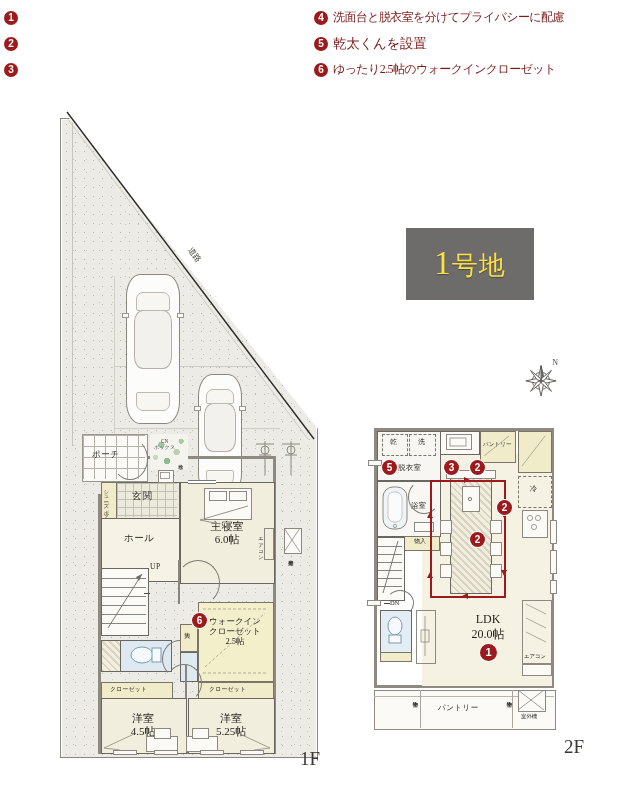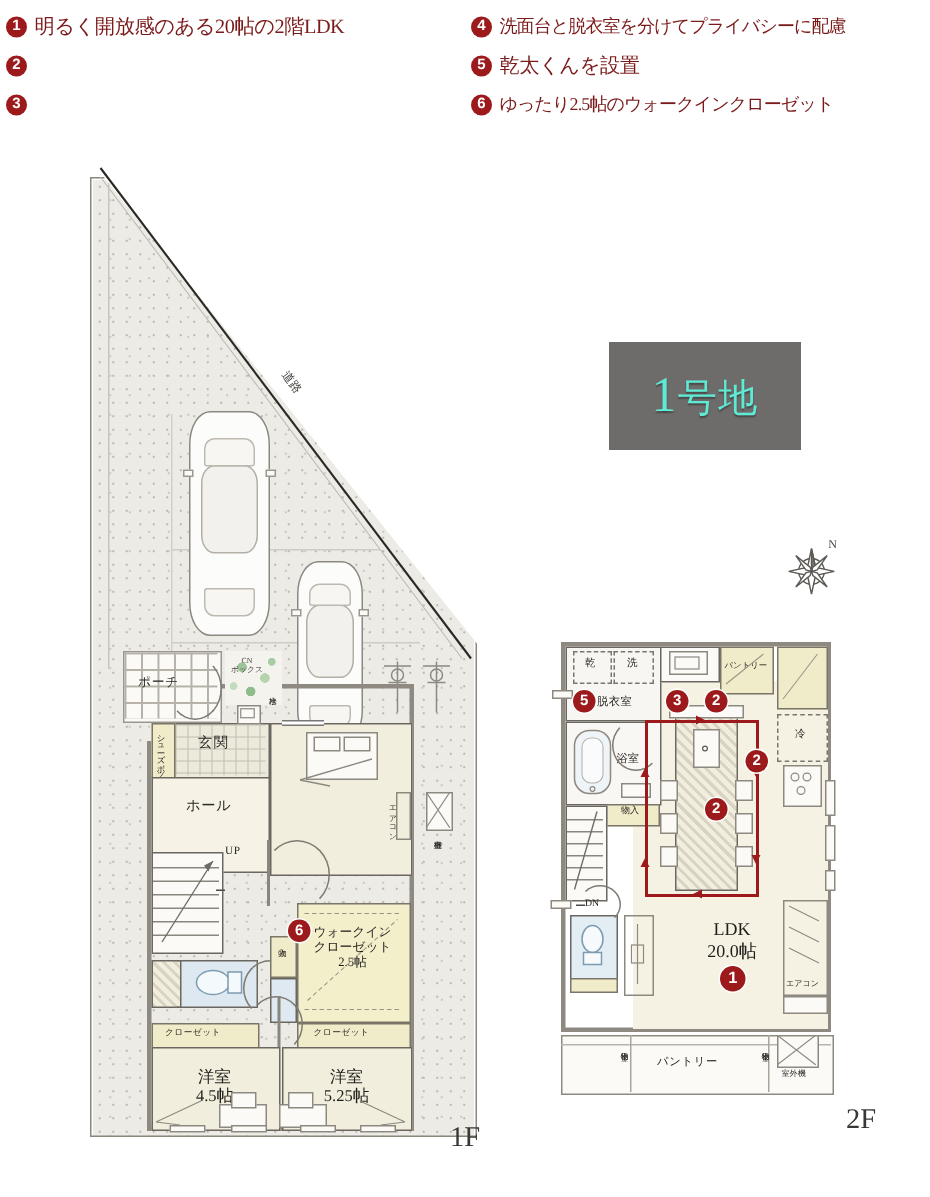--- a/index.html
+++ b/index.html
@@ -124,42 +124,41 @@
   .arrow.down{border-left:3.5px solid transparent;border-right:3.5px solid transparent;border-top:6px solid #9c1a1c;}
   .arrow.left{border-top:3.5px solid transparent;border-bottom:3.5px solid transparent;border-right:6px solid #9c1a1c;}
   .arrow.right{border-top:3.5px solid transparent;border-bottom:3.5px solid transparent;border-left:6px solid #9c1a1c;}
 
   
   #plot-badge{
     position:absolute;left:406px;top:228px;width:128px;height:72px;
     background:#6e6c6a;display:flex;align-items:center;justify-content:center;
   }
   #plot-badge span{
-    color:#5eead4;font-size:26px;letter-spacing:1px;
+    color:#fde047;font-size:26px;letter-spacing:1px;
     font-family:"Liberation Serif",serif;
     text-shadow:0 1px 1px rgba(0,0,0,.35);
   }
   #plot-badge .big{font-size:33px;}
 
   
   #compass{position:absolute;left:522px;top:360px;width:38px;height:42px;}
   #compass .n{position:absolute;right:2px;top:-2px;font-size:8px;color:#4a4743;}
 
   .floor-tag{position:absolute;font-size:19px;color:#3a3834;letter-spacing:0px;}
 </style>
 </head>
 <body>
 
 <div class="stage">
 
   <div id="legend">
     <div class="legend-col left">
       <div class="legend-row">
         <div class="num-badge">1</div>
-        <div class="legend-text">明るく開放感のある20帖の2階LDK</div>
       </div>
       <div class="legend-row">
         <div class="num-badge">2</div>
       </div>
       <div class="legend-row">
         <div class="num-badge">3</div>
       </div>
     </div>
     <div class="legend-col right">
       <div class="legend-row">
@@ -292,20 +291,24 @@
         <i style="top:54px"></i>
     </div>
     <svg style="position:absolute;left:44px;top:452px;width:46px;height:66px;">
       <line x1="6" y1="60" x2="40" y2="6" stroke="#6f6b64" stroke-width="0.9"></line>
       <polygon points="40,6 34,9 37,13" fill="#6f6b64"></polygon>
     </svg>
     <div class="lbl" style="left:92px;top:447px;font-size:7.5px;letter-spacing:.5px;">UP</div>
     <div class="thinline" style="left:86px;top:477px;width:6px;height:1px;background:#4c4944;"></div>
 
     <div class="room" style="left:122px;top:366px;width:93px;height:100px;"></div>
+    <div class="roomname" style="left:130px;top:404px;width:78px;">
+      <div>主寝室</div>
+      <div class="sz">6.0帖</div>
+    </div>
 
     <div class="fline" style="left:146px;top:372px;width:46px;height:30px;"></div>
     <div class="fline" style="left:151px;top:375px;width:16px;height:8px;"></div>
     <div class="fline" style="left:171px;top:375px;width:16px;height:8px;"></div>
     <svg style="position:absolute;left:140px;top:388px;width:54px;height:22px;">
       <path d="M2 16 L50 2 M2 16 L22 20" stroke="#8d8980" fill="none" stroke-width="0.9"></path>
     </svg>
 
     <div class="arc q-tr" style="left:118px;top:444px;width:42px;height:44px;"></div>
     <div class="thinline" style="left:120px;top:444px;width:2px;height:44px;"></div>

